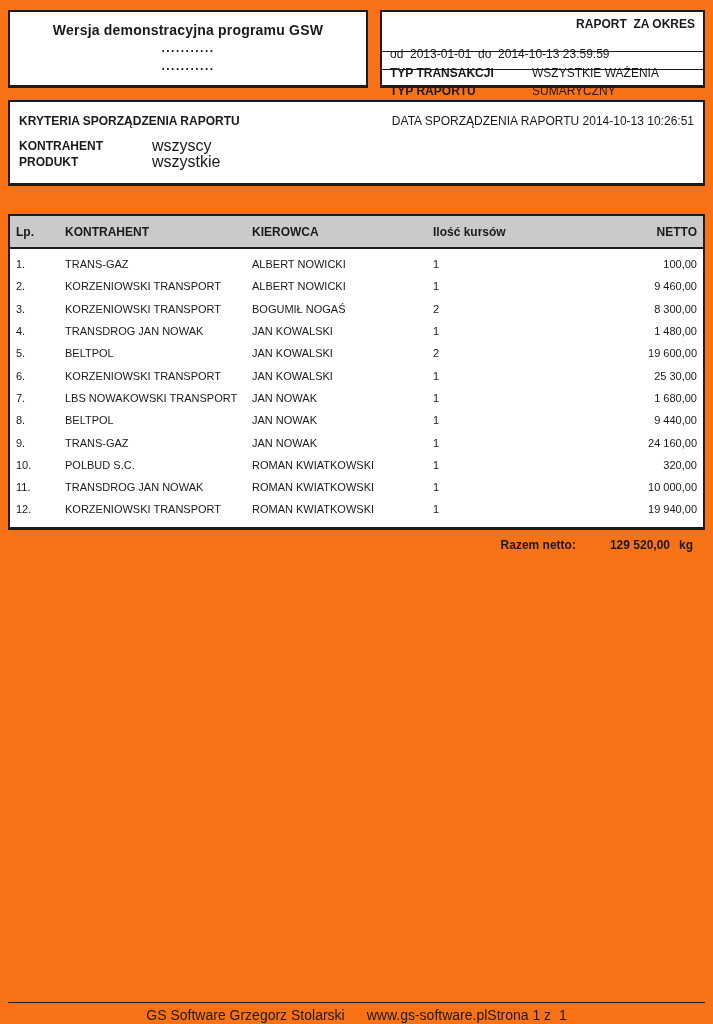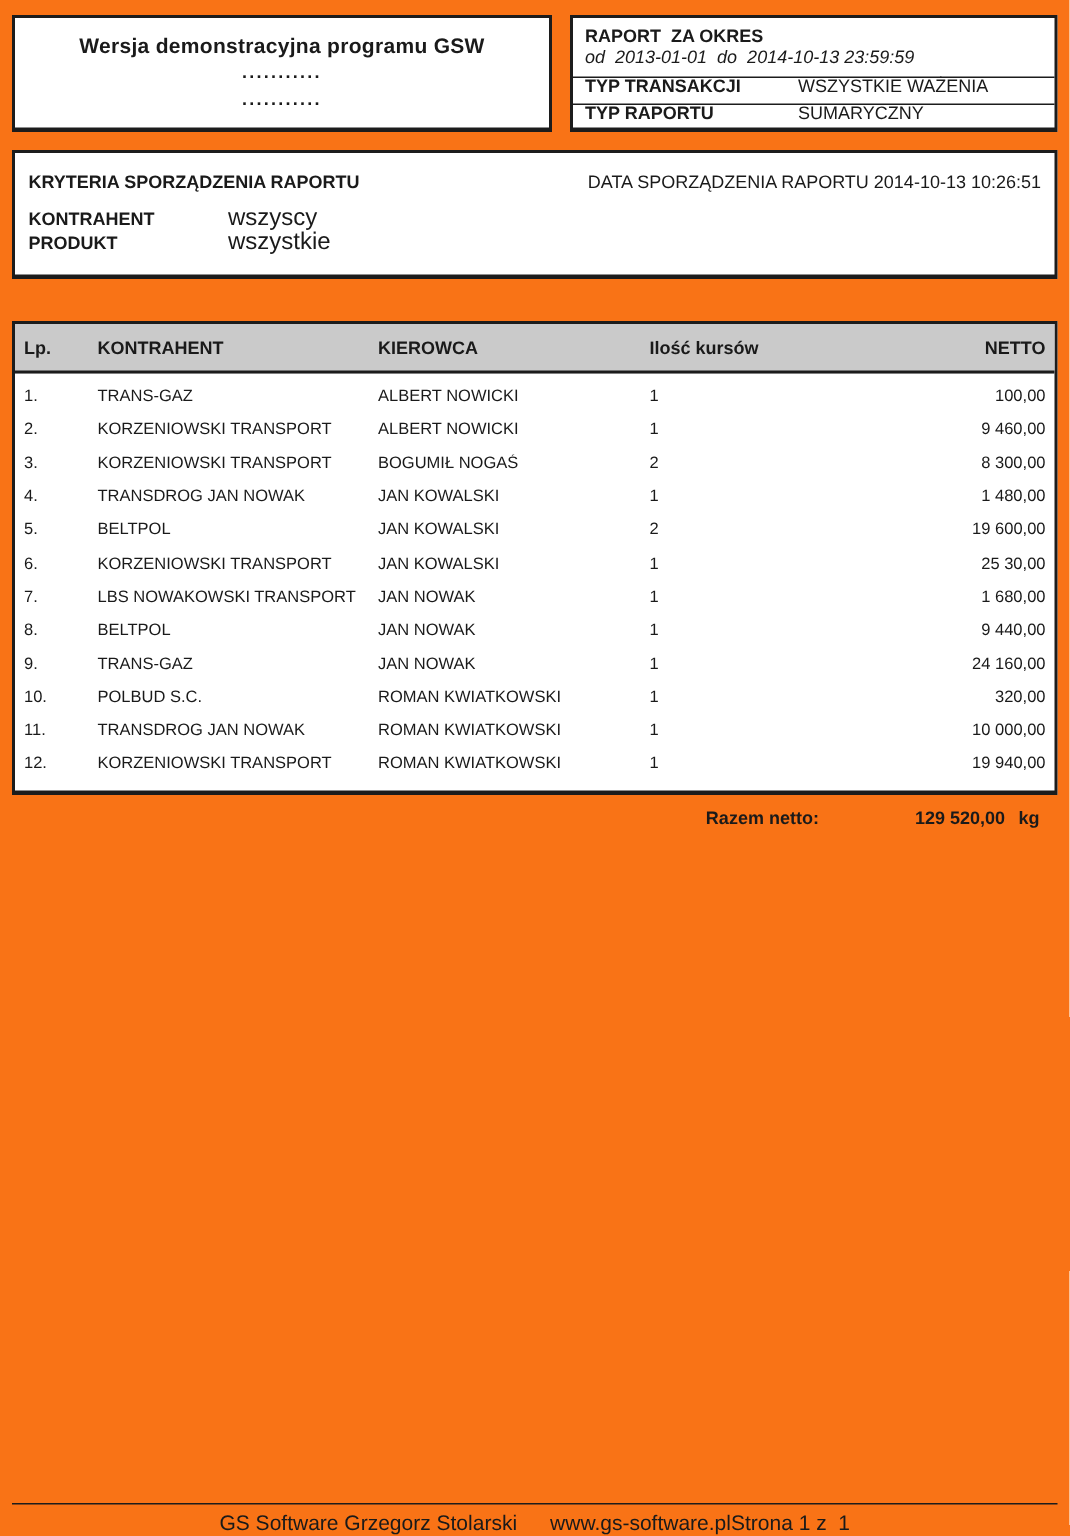--- a/index.html
+++ b/index.html
@@ -25,22 +25,22 @@
   .pre { white-space: pre; }
 
   
   .demo-box { left: 8px; top: 10px; width: 360px; height: 78px; text-align: center; }
   .demo-title { margin-top: 10px; font-size: 14px; font-weight: bold; letter-spacing: 0.2px; }
   .demo-dots { font-size: 12px; font-weight: bold; letter-spacing: 1.5px; line-height: 15px; margin-top: 3px; }
 
   
   .period-box { left: 380px; top: 10px; width: 325px; height: 78px; font-size: 12px; }
   .period-inner { padding: 5px 8px 0 8px; }
-  .period-title { font-weight: bold; }
-  .period-range { margin-top: 0; font-style: italic; }
+  .period-title { font-weight: bold; text-align: right; }
+  .period-range { margin-top: 16px; }
   .period-sep { position: absolute; left: 0; right: 0; height: 1px; background: #1c1c1c; }
   .sep-1 { top: 39px; }
   .sep-2 { top: 57px; }
   .kv-row { display: flex; align-items: center; height: 18px; padding: 0 8px; }
   .kv-row.r1 { margin-top: 3px; }
   .kv-label { width: 142px; font-weight: bold; flex: 0 0 auto; }
   .kv-value { flex: 1; }
 
   
   .criteria-box { left: 8px; top: 100px; width: 697px; height: 86px; font-size: 12px; }
@@ -79,21 +79,21 @@
   
   .summary {
     position: absolute;
     top: 538px;
     right: 20px;
     display: flex;
     align-items: baseline;
     font-size: 12px;
     font-weight: bold;
   }
-  .summary-label { margin-right: 64px; }
+  .summary-label { margin-right: 34px; }
   .summary-unit { margin-left: 9px; }
 
   
   .footer-rule { position: absolute; left: 8px; top: 1002px; width: 697px; height: 1px; background: #1c1c1c; }
   .footer {
     position: absolute;
     left: 8px; right: 8px; top: 1007px;
     display: flex;
     justify-content: center;
     font-size: 14px;

